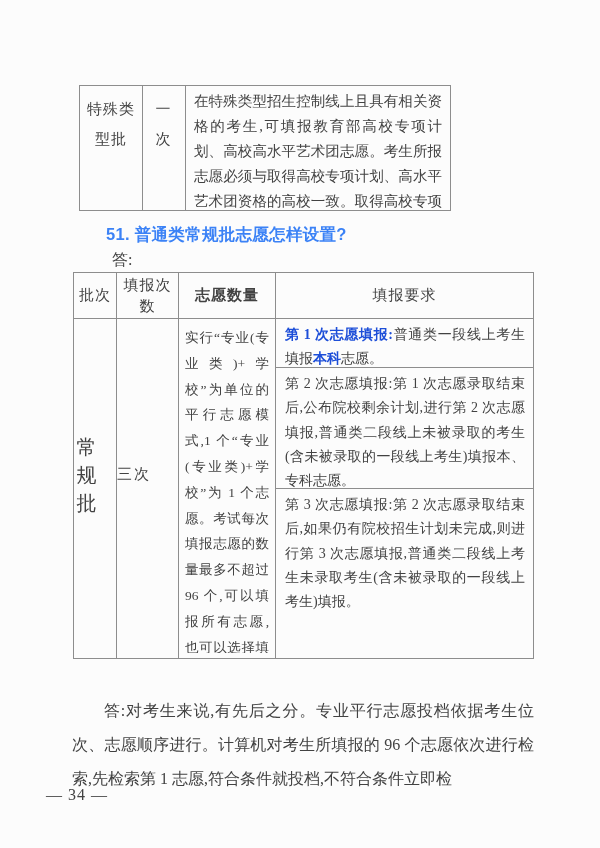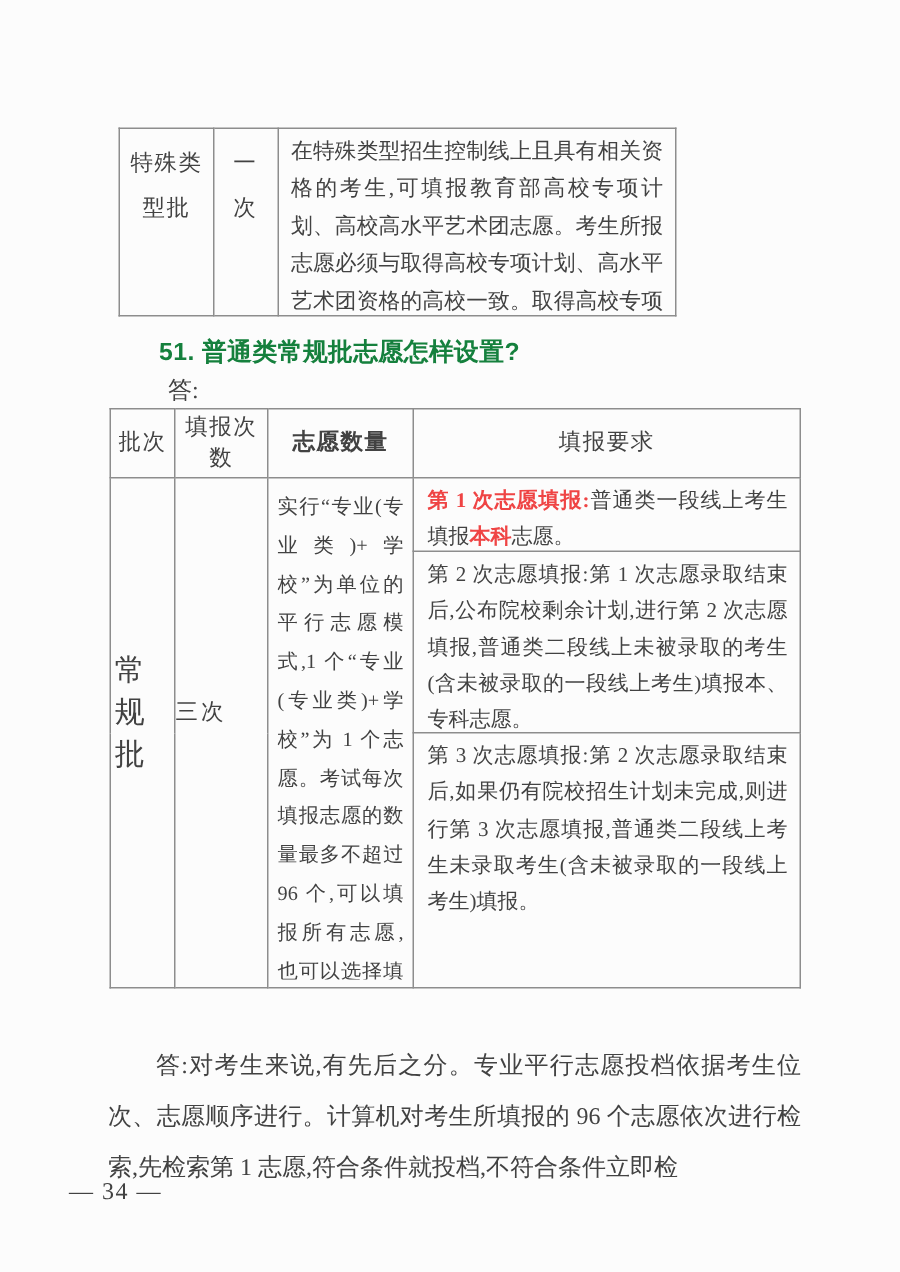--- a/index.html
+++ b/index.html
@@ -18,21 +18,21 @@
   .t1 .c1 { width:63px; }
   .t1 .c1 .inner { width:52px; margin:8px auto 0; font-size:15px; line-height:30px; text-align:center; letter-spacing:1px; }
   .t1 .c2 { width:43px; }
   .t1 .c2 .inner { width:17px; margin:8px auto 0; font-size:15px; line-height:30px; text-align:left; }
   .t1 .c3 .inner { margin:3px 8px 0; height:120px; overflow:hidden; font-size:14.5px; line-height:25px; text-align:justify; }
 
   
   .q-heading {
     position:absolute; left:106px;
     font-family:"Liberation Sans","DejaVu Sans",sans-serif;
-    font-weight:700; font-size:16.5px; color:#15803d; letter-spacing:.3px;
+    font-weight:700; font-size:16.5px; color:#3b82f6; letter-spacing:.3px;
   }
   .q51 { top:224px; }
   .q52 { top:667px; }
   .ans-label { position:absolute; left:112px; top:250px; font-size:16px; }
   .ans52 {
     position:absolute; left:72px; top:694px; width:462px; margin:0;
     font-size:16px; line-height:34px; text-align:justify; text-indent:32px;
   }
 
   
@@ -46,21 +46,21 @@
   .t2 .c-batch .inner { width:37px; margin:0 auto 28px; font-size:20px; line-height:28px; text-align:justify; text-align-last:left; }
   .t2 .c-times { vertical-align:middle; text-align:left; font-size:15px; letter-spacing:2px; }
   .t2 .c-times .inner { margin-bottom:28px; }
   .t2 .c-qty { vertical-align:top; }
   .t2 .c-qty .inner { margin:6px 6px 0; height:328px; overflow:hidden; font-size:13.5px; line-height:25.8px; text-align:justify; }
   .t2 .c-req { vertical-align:top; }
   .t2 .c-req .inner { margin:4px 8px 0 9px; overflow:hidden; font-size:14px; line-height:24.3px; text-align:justify; }
   .t2 .r1 { height:48px; }  .t2 .r1 .inner { height:44px; }
   .t2 .r2 { height:121px; } .t2 .r2 .inner { height:116px; }
   .t2 .r3 { height:170px;margin-top:28px; } .t2 .r3 .inner { height:130px; }
-  .t2 b, .t1 b { color:#ef4444; }
+  .t2 b, .t1 b { color:#1d4ed8; }
 
   .pageno { position:absolute; left:46px; top:786px; font-size:16px; letter-spacing:1px; }
 </style>
 </head>
 <body>
 
 <div class="page">
 
   <table class="t1">
     <tbody>

